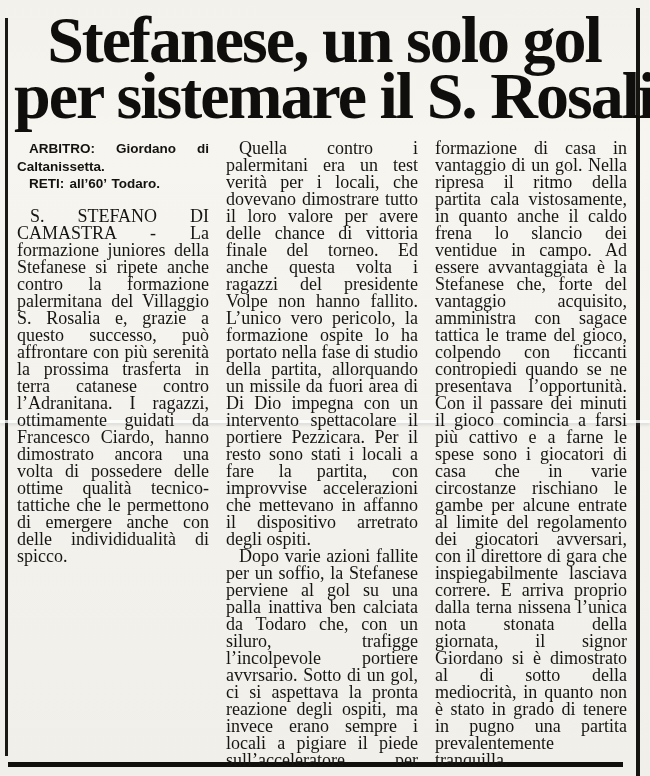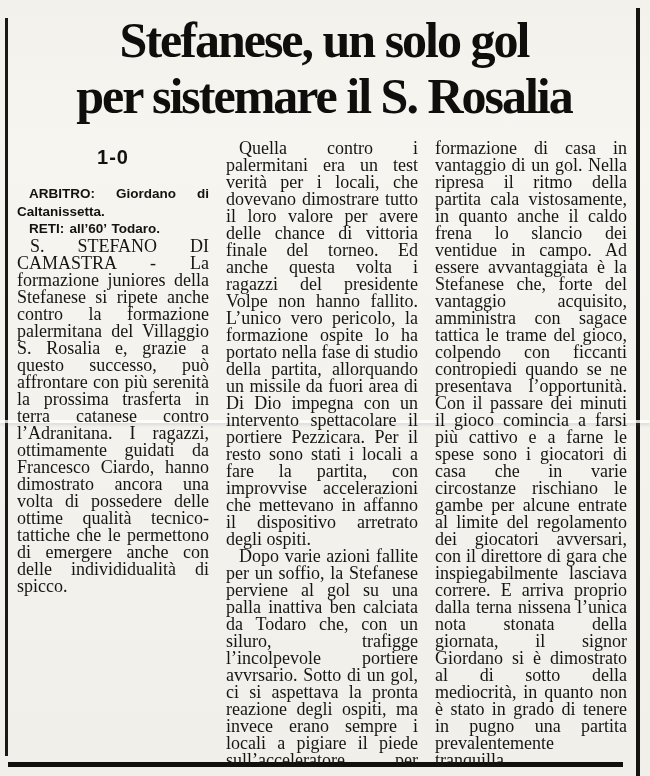--- a/index.html
+++ b/index.html
@@ -52,21 +52,21 @@
     background: #12100d;
   }
   .headline {
     position: absolute;
     left: 14px;
     top: 12px;
     width: 620px;
     text-align: center;
     font-family: "Liberation Serif", serif;
     font-weight: bold;
-    font-size: 50px;
+    font-size: 66px;
     line-height: 56px;
     letter-spacing: -2px;
     color: #100e0c;
     margin: 0;
   }
   .headline .hl-line {
     display: block;
     white-space: nowrap;
   }
   .columns {
@@ -108,21 +108,21 @@
     font-family: "Liberation Serif", serif;
     font-size: 18px;
     line-height: 17px;
     text-align: justify;
     text-indent: 13px;
     margin: 0;
     color: #171513;
     hyphens: auto;
     -webkit-hyphens: auto;
   }
-  .body-p.lead-gap { }
+  .body-p.lead-gap { margin-top: 15px; }
   .body-p.no-indent { text-indent: 0; }
   .byline {
     font-family: "Liberation Sans", sans-serif;
     font-weight: bold;
     font-size: 15px;
     text-align: left;
     padding-right: 8px;
     margin: 4px 0 0 0;
     color: #14120f;
   }
@@ -138,21 +138,20 @@
   <div class="crease"></div>
 
   <h1 class="headline">
     <span class="hl-line">Stefanese, un solo gol</span>
     <span class="hl-line">per sistemare il S. Rosalia</span>
   </h1>
 
   <div class="columns">
 
     <div class="col">
-      <div class="score">1-0</div>
 
 
 
       <p class="lineup"><span>ARBITRO:</span> <span>Giordano di Caltanissetta.</span></p>
 
       <p class="lineup"><span>RETI:</span> <span>all’60’ Todaro.</span></p>
 
       <p class="body-p lead-gap">S. STEFANO DI CAMASTRA - La formazione juniores della Stefanese si ripete anche contro la formazione palermitana del Villaggio S. Rosalia e, grazie a questo successo, può affrontare con più serenità la prossima trasferta in terra catanese contro l’Adranitana. I ragazzi, ottimamente guidati da Francesco Ciardo, hanno dimostrato ancora una volta di possedere delle ottime qualità tecnico-tattiche che le permettono di emergere anche con delle individidualità di spicco.</p>
     </div>
 

